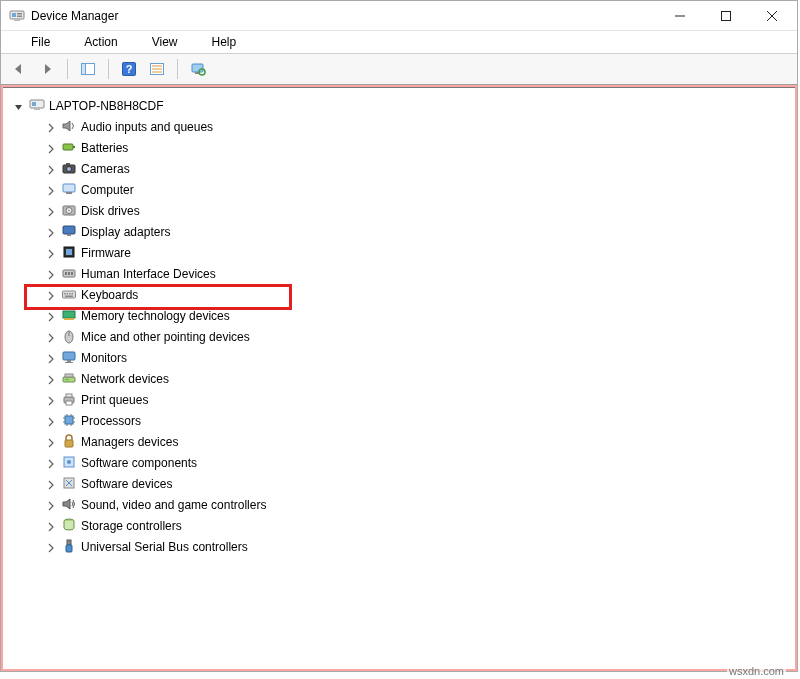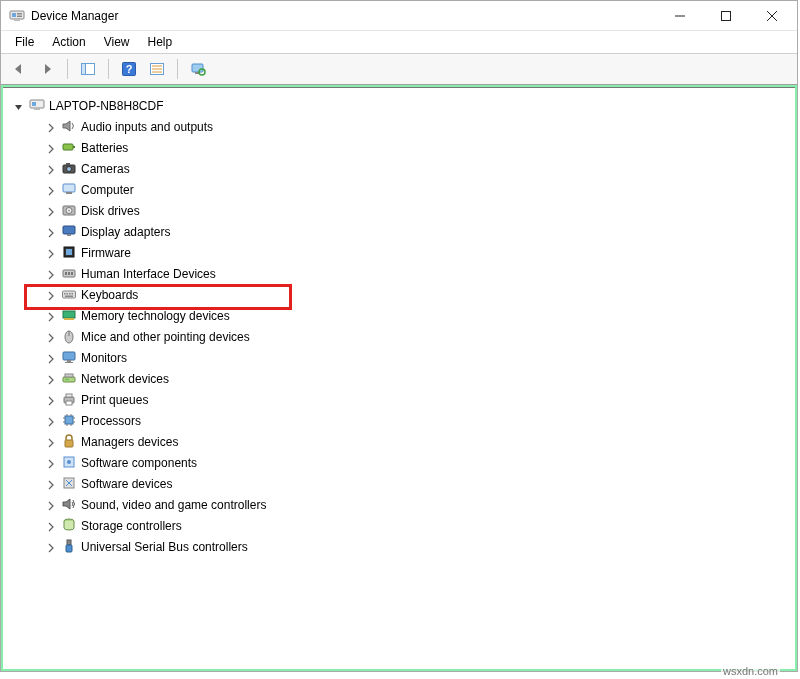--- a/index.html
+++ b/index.html
@@ -12,21 +12,21 @@
     height: 679px;
     overflow: hidden;
     position: relative;
   }
   .window {
     border: 1px solid #aaa;
     width: 798px;
     height: 672px;
     display: flex;
     flex-direction: column;
-    background: #86efac;
+    background: #fca5a5;
   }
   .titlebar {
     height: 30px;
     display: flex;
     align-items: center;
     padding: 0 2px 0 8px;
     background: #fff;
     border-bottom: 1px solid #e5e5e5;
   }
   .titlebar .app-icon {
@@ -45,20 +45,21 @@
     display: flex;
     align-items: center;
     padding: 0 6px;
     gap: 2px;
     background: #fff;
   }
   .menuitem {
     padding: 2px 8px;
     font-size: 12px;
     cursor: default;
+    margin-left: 16px;
   }
   .toolbarwrap {
     border-top: 1px solid #d0d0d0;
     border-bottom: 1px solid #a0a0a0;
     background: #f7f7f7;
   }
   .toolbar {
     height: 30px;
     display: flex;
     align-items: center;
@@ -102,21 +103,21 @@
     flex: 0 0 16px;
   }
   .node-label { white-space: nowrap; }
   .highlight-box {
     position: absolute;
     border: 3px solid #e2201d;
     pointer-events: none;
   }
   .watermark {
     position: absolute;
-    right: 20px;
+    right: 14px;
     bottom: 2px;
     font-size: 11px;
     color: #777;
     background: rgba(255,255,255,0.7);
     padding: 0 2px;
   }
 </style>
 </head>
 <body>
 
@@ -226,21 +227,21 @@
             <svg width="10" height="10">
               <path d="M3 1 L7 5 L3 9" fill="none" stroke="#606060" stroke-width="1.2"></path>
             </svg>
           </span>
           <span class="node-icon">
             <svg width="16" height="16">
               <path d="M2 6 L5 6 L9 3 L9 13 L5 10 L2 10 Z" fill="#999" stroke="#666"></path>
               <path d="M11 5 Q14 8 11 11" fill="none" stroke="#666"></path>
             </svg>
           </span>
-          <span class="node-label">Audio inputs and outputs</span>
+          <span class="node-label">Audio inputs and queues</span>
         </div>
         <div class="tree-node child">
           <span class="expander">
             <svg width="10" height="10">
               <path d="M3 1 L7 5 L3 9" fill="none" stroke="#606060" stroke-width="1.2"></path>
             </svg>
           </span>
           <span class="node-icon">
             <svg width="16" height="16">
               <rect x="2" y="5" width="10" height="6" rx="1" fill="#8bc34a" stroke="#4f7f2c"></rect>

